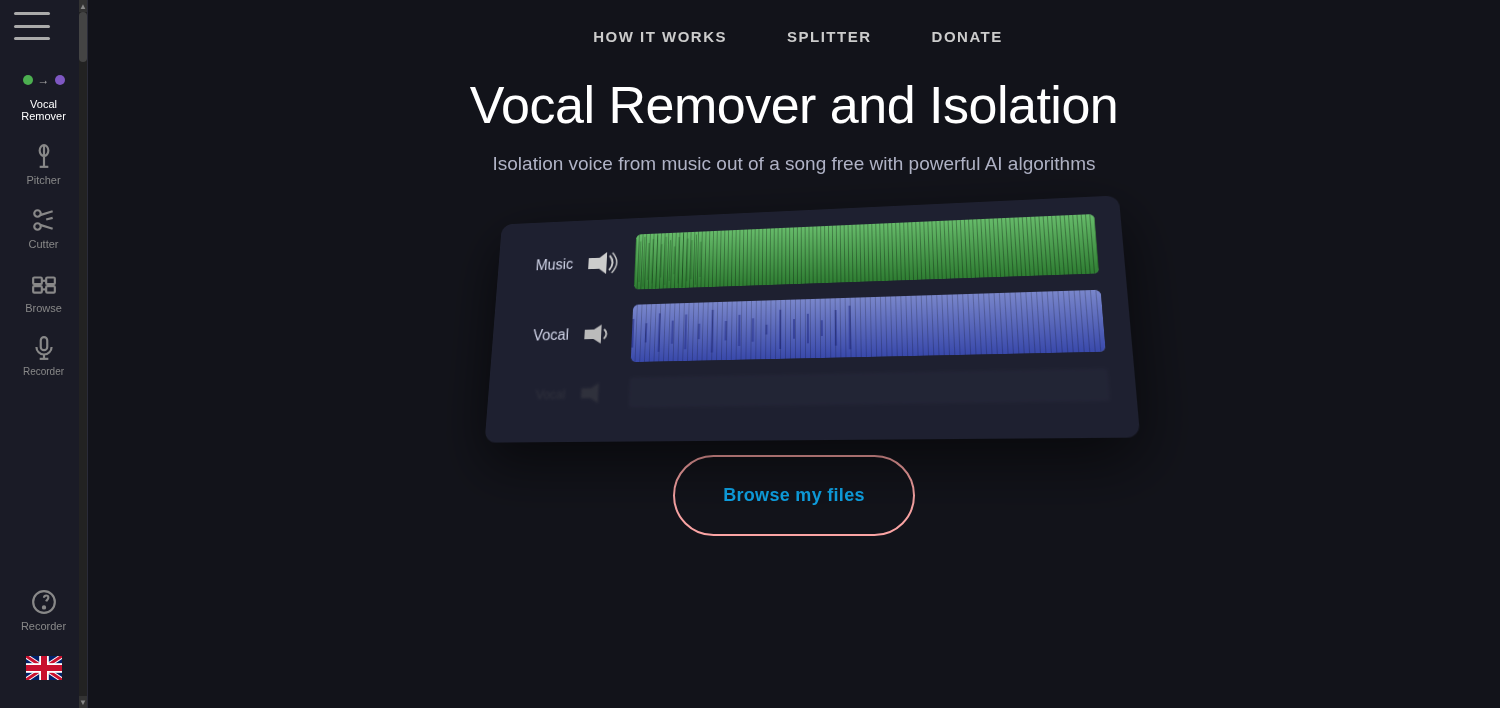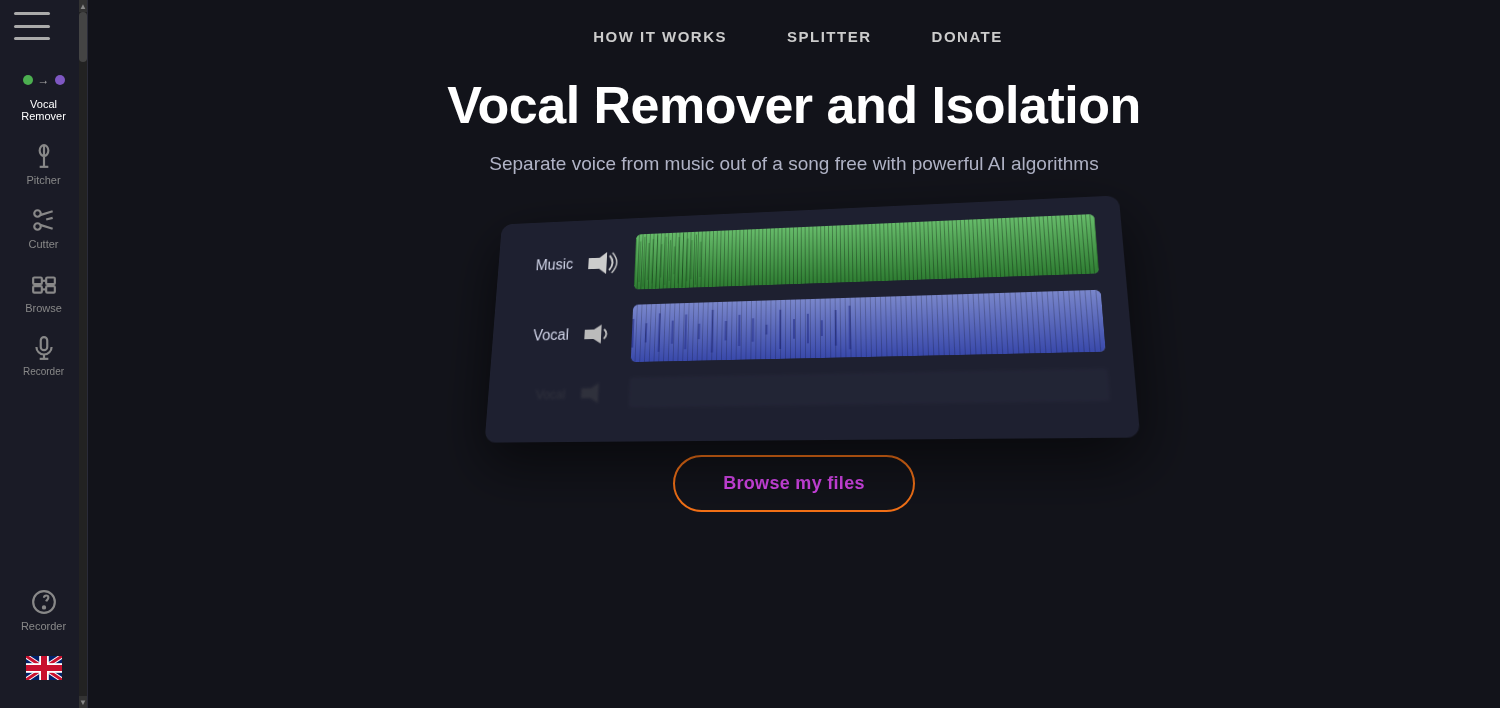--- a/index.html
+++ b/index.html
@@ -153,21 +153,21 @@
     }
 
     
     .hero {
       text-align: center;
       padding-top: 10px;
     }
 
     .hero-title {
       font-size: 52px;
-      font-weight: 700;
+      font-weight: 400;
       color: #fff;
       letter-spacing: -0.5px;
       margin-bottom: 18px;
     }
 
     .hero-subtitle {
       font-size: 19px;
       color: #b0b3c6;
       font-weight: 400;
       max-width: 700px;
@@ -266,24 +266,24 @@
 
     
     .waveform-row-ghost {
       opacity: 0.3;
       filter: blur(1px);
     }
 
     
     .browse-btn {
       background: transparent;
-      color: #d946ef;
-      border: 2px solid #f97316;
+      color: #0ea5e9;
+      border: 2px solid #fca5a5;
       border-radius: 50px;
-      padding: 16px 48px;
+      padding: 28px 48px;
       font-size: 18px;
       font-weight: 600;
       cursor: pointer;
       letter-spacing: 0.3px;
       transition: background 0.2s, box-shadow 0.2s;
       display: block;
       margin: 0 auto;
     }
 
     
@@ -441,21 +441,21 @@
 <div class="main">
 
   <nav class="top-nav">
     <a class="nav-link">HOW IT WORKS</a>
     <a class="nav-link">SPLITTER</a>
     <a class="nav-link">DONATE</a>
   </nav>
 
   <div class="hero">
     <h1 class="hero-title">Vocal Remover and Isolation</h1>
-    <p class="hero-subtitle">Separate voice from music out of a song free with powerful AI algorithms</p>
+    <p class="hero-subtitle">Isolation voice from music out of a song free with powerful AI algorithms</p>
 
     <div class="waveform-container">
       <div class="waveform-card">
 
         <div class="waveform-row">
           <span class="track-label">Music</span>
 
           <div class="volume-icon">
             <svg width="34" height="28" viewBox="0 0 34 28">
               <polygon points="0,8 12,8 20,2 20,26 12,20 0,20" fill="#ccc"></polygon>

